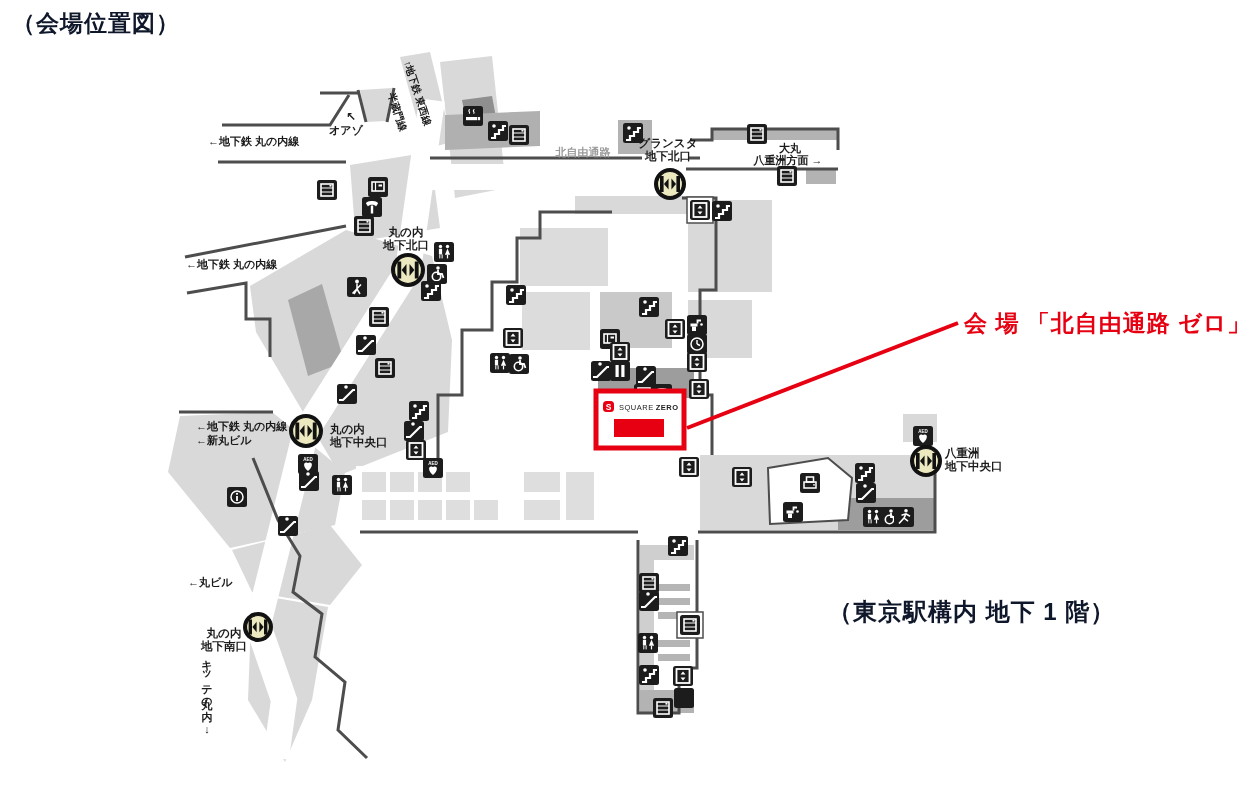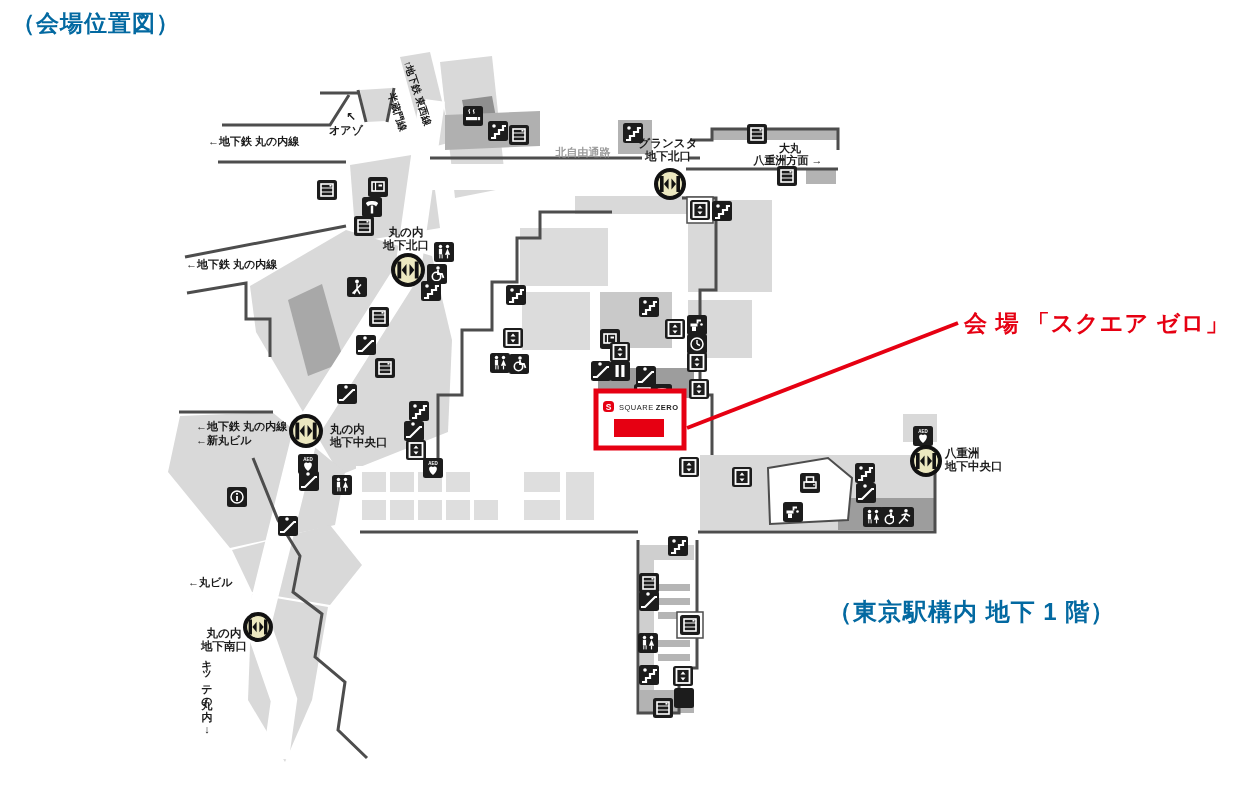--- a/index.html
+++ b/index.html
@@ -1,20 +1,20 @@
 <!DOCTYPE html>
 <html style="--red: #e60012;"><head>
 <meta charset="utf-8">
 <style>
   html,body{margin:0;padding:0;background:#fff;width:1258px;height:785px;overflow:hidden;
     font-family:"Liberation Sans","DejaVu Sans",sans-serif;}
   #stage{position:relative;width:1258px;height:785px;background:#fff;}
   #map{position:absolute;left:0;top:0;}
   svg text{font-family:"Liberation Sans","DejaVu Sans",sans-serif;}
-  .overlay{position:absolute;white-space:nowrap;font-weight:bold;color:#0369a1;}
+  .overlay{position:absolute;white-space:nowrap;font-weight:bold;color:#0f172a;}
   #page-title{left:12px;top:8px;font-size:23px;letter-spacing:1px;}
   #floor-note{left:788px;top:596px;font-size:24px;letter-spacing:1px;margin-left:40px;}
   #venue-callout{left:964px;top:308px;font-size:23px;color:var(--red,#e60012);letter-spacing:1px;}
 </style>
 </head>
 <body>
 
 <div id="stage">
 
 <svg id="map" width="1258" height="785" viewBox="0 0 1258 785">
@@ -529,15 +529,15 @@
       <rect class="red-fill" x="603" y="401" width="11" height="11" rx="3.5" fill="#e60012"></rect>
       <text x="608.5" y="409.5" font-size="8.5" font-weight="bold" text-anchor="middle" fill="#fff">S</text>
       <text x="619" y="410" font-size="7.5" letter-spacing="0.5" fill="#222"><tspan>SQUARE</tspan><tspan dx="2" font-weight="bold">ZERO</tspan></text>
     </g>
     <rect class="red-fill" x="614" y="419" width="50" height="18" fill="#e60012"></rect>
   </g>
 </svg>
 
 <div class="overlay" id="page-title">（会場位置図）</div>
 <div class="overlay" id="floor-note">（東京駅構内 地下 1 階）</div>
-<div class="overlay" id="venue-callout">会 場 「スクエア ゼロ」</div>
+<div class="overlay" id="venue-callout">会 場 「北自由通路 ゼロ」</div>
 
 </div>
 
 </body></html>

